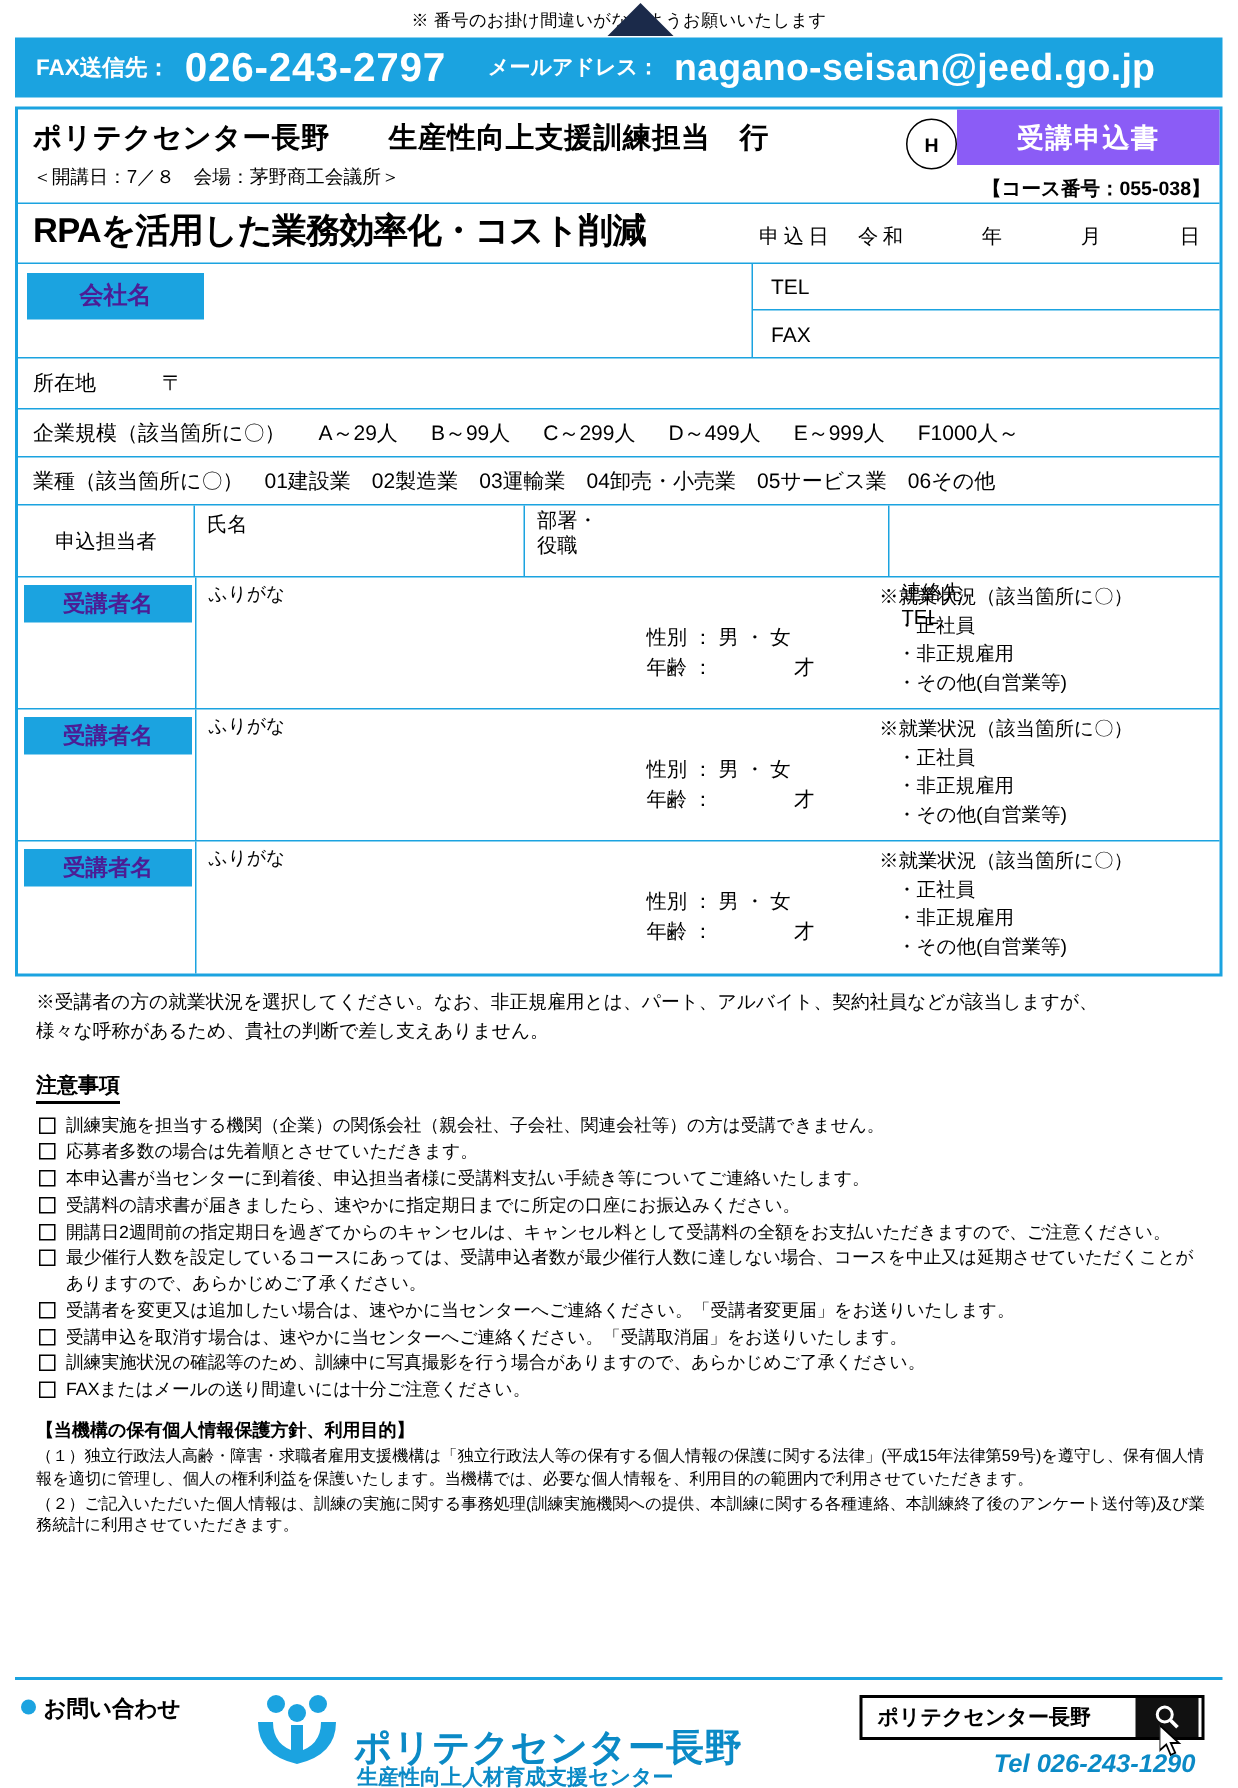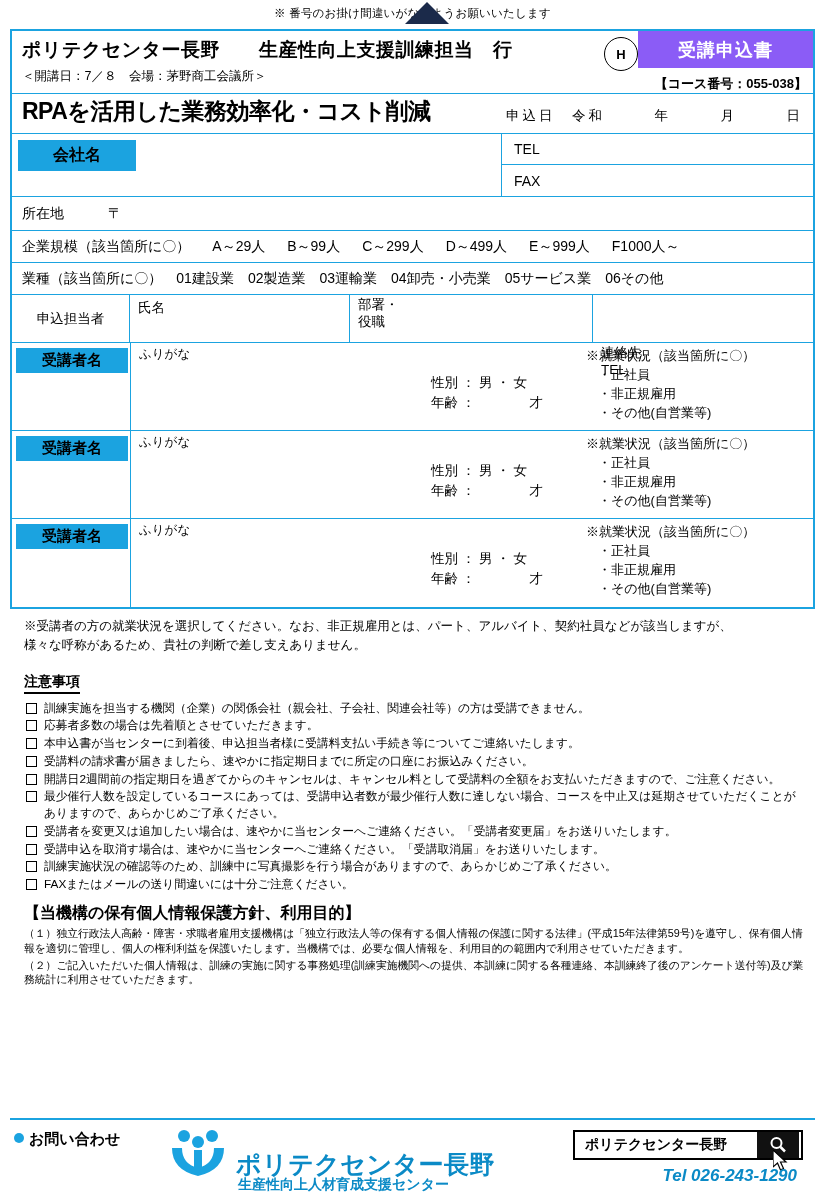--- a/index.html
+++ b/index.html
@@ -76,21 +76,21 @@
     padding: 7px 6px 0 0;
   }
 
   .title-row { display:flex; align-items: flex-end; padding: 2px 10px 6px 10px; }
   .course-title { font-size: 23px; font-weight: bold; letter-spacing: -0.5px; flex:1;}
   .apply-date { font-size: 13.5px; letter-spacing: 3px; white-space: nowrap; padding-bottom: 2px;}
 
   
   .company { display: flex; min-height: 62px; }
   .bluelabel {
-    background: #1ba3e0; color:#000000; font-weight: bold; font-size: 16px;
+    background: #1ba3e0; color:#4c1d95; font-weight: bold; font-size: 16px;
     display:flex; align-items:center; justify-content:center;
   }
   .comp-label { width: 118px; height: 31px; margin-top: 6px; margin-left:6px;}
   .comp-left { width: 490px; border-right: 1.5px solid #1ba3e0; }
   .comp-right { flex:1; }
   .tel-cell { height: 31px; border-bottom: 1.5px solid #1ba3e0; display:flex; align-items:center; padding-left: 12px; font-size: 14px;}
   .fax-cell { height: 31px; display:flex; align-items:center; padding-left: 12px; font-size: 14px;}
 
   .addr { height: 34px; display:flex; align-items:center; font-size: 14px; padding-left: 10px; gap: 44px;}
   .scale { height: 32px; display:flex; align-items:center; font-size: 14px; padding-left: 10px;}
@@ -125,21 +125,21 @@
   ul.caution li {
     font-size: 11.8px; line-height: 1.42; margin-bottom: 1px;
     padding-left: 20px; position: relative;
   }
   ul.caution li::before {
     content: "";
     position: absolute; left: 2px; top: 3px;
     width: 9px; height: 9px; border: 1px solid #000;
   }
 
-  .priv-h { font-size: 16px; font-weight: bold; margin: 10px 0 2px 14px; }
+  .priv-h { font-size: 12px; font-weight: bold; margin: 10px 0 2px 14px; }
   .priv p { font-size: 10.8px; line-height: 1.38; margin: 0 10px 2px 14px; }
 
   
   .footer { position: absolute; left: 0; bottom: 0; width: 825px; height: 82px; }
   .fbar { position:absolute; left: 10px; right: 10px; top: 8px; height: 2px; background:#1ba3e0; }
   .contact { position: absolute; left: 14px; top: 20px; font-size: 15px; font-weight: bold; }
   .dot { display:inline-block; width: 10px; height:10px; border-radius:50%; background:#1ba3e0; margin-right:5px; vertical-align: 1px;}
   .logo { position:absolute; left: 168px; top: 16px; width: 60px; height: 52px; }
   .orgtext { position:absolute; left: 236px; top: 14px; font-size: 10.5px; line-height: 1.35; color:#111;}
   .polytech { position:absolute; left: 236px; top: 38px; font-size: 25px; font-weight: bold; color:#0b8ac6; letter-spacing: .5px;}
@@ -156,20 +156,26 @@
 </head>
 <body>
 
 <div class="page">
 
   <div class="topnote">
     <span>※ 番号のお掛け間違いがないようお願いいたします</span>
     <span class="tri"></span>
   </div>
 
+  <div class="faxbar">
+    <span class="lbl">FAX送信先：</span>
+    <span class="num">026-243-2797</span>
+    <span class="mlbl">メールアドレス：</span>
+    <span class="mail">nagano-seisan@jeed.go.jp</span>
+  </div>
 
   <div class="form">
 
     <div class="hdr-row rowline">
       <div class="hdr-left">
         <div class="hdr-title">ポリテクセンター長野　　生産性向上支援訓練担当　行</div>
         <div class="hdr-sub">＜開講日：7／８　会場：茅野商工会議所＞</div>
       </div>
       <div class="hdr-h">H</div>
       <div class="hdr-right">

